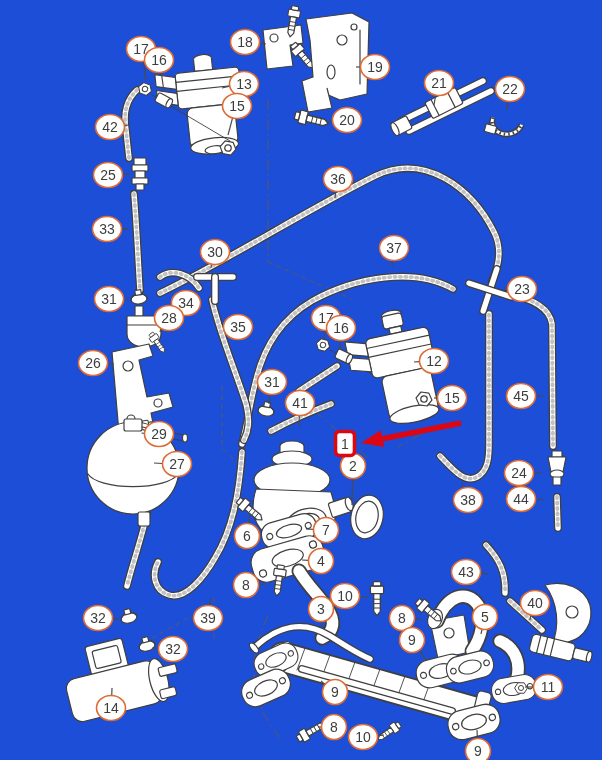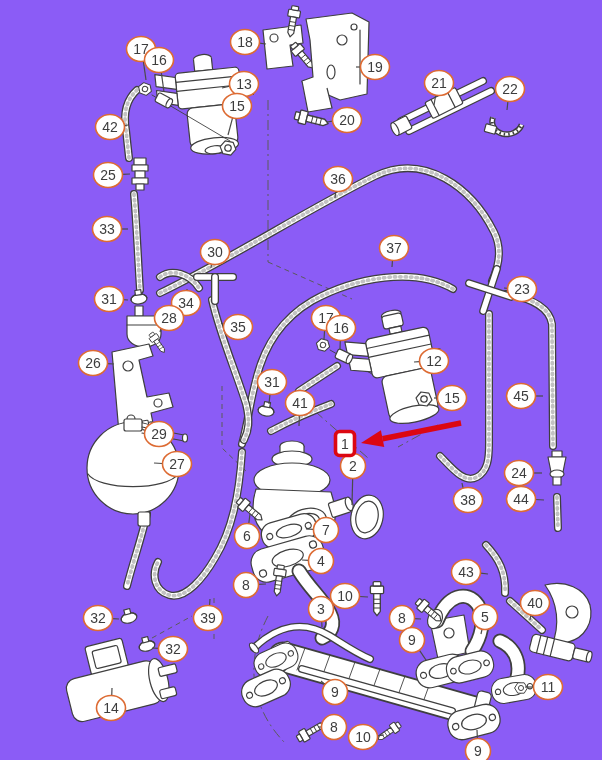--- a/index.html
+++ b/index.html
@@ -1,16 +1,16 @@
 <!DOCTYPE html>
 <html><head>
 <meta charset="utf-8">
 <style>
   html,body { margin:0; padding:0; background:#ffffff; }
-  #stage { position:relative; width:602px; height:760px; background:#8b5cf6; }
+  #stage { position:relative; width:602px; height:760px; background:#1d4ed8; }
   svg { display:block; }
   text { font-family:"Liberation Sans", sans-serif; }
   .callout-num { font-size:14px; fill:#3d3d3d; }
   .art  { stroke:#3f3f3f; stroke-width:1.2; fill:none; stroke-linejoin:round; stroke-linecap:round; }
   .artf { stroke:#3f3f3f; stroke-width:1.2; fill:#ffffff; stroke-linejoin:round; }
   .thin { stroke-width:0.9; }
   .hose-o { fill:none; stroke:#3f3f3f; stroke-width:8;   stroke-linecap:round; }
   .hose-i { fill:none; stroke:#ffffff; stroke-width:5.4; stroke-linecap:round; }
   .hose-t { fill:none; stroke:#c2c2c2; stroke-width:3.8; stroke-dasharray:1.2 4.2; stroke-linecap:round; }
   .tube-o { fill:none; stroke:#3f3f3f; stroke-width:31;   stroke-linecap:round; }

